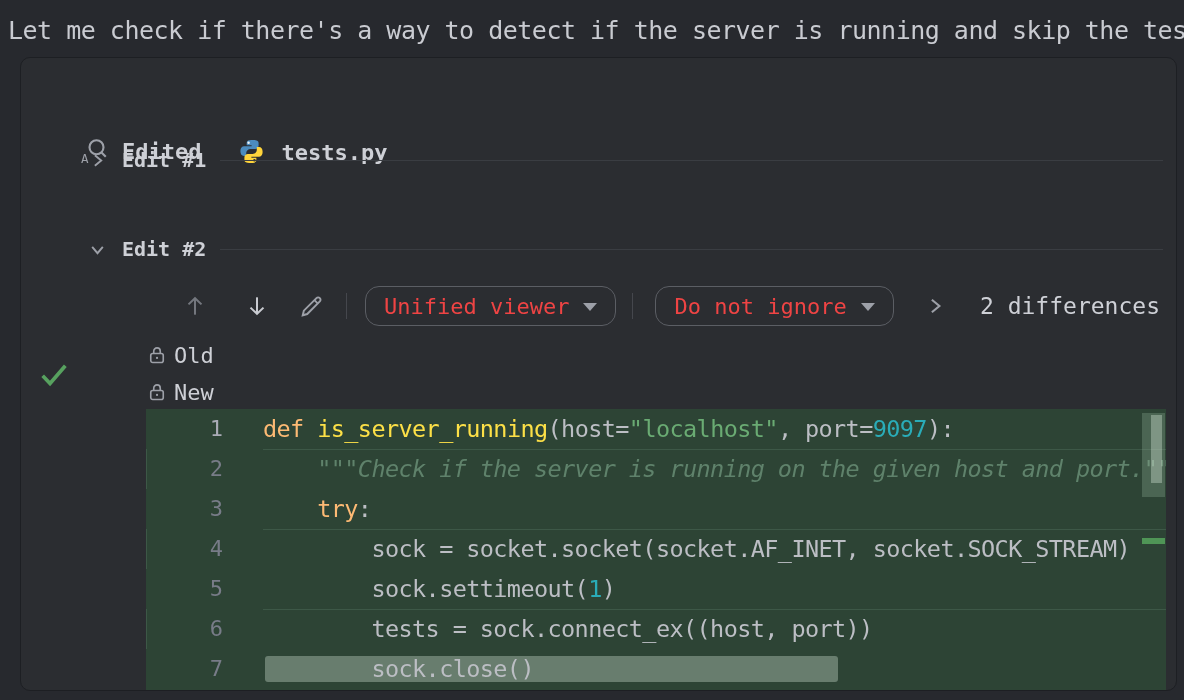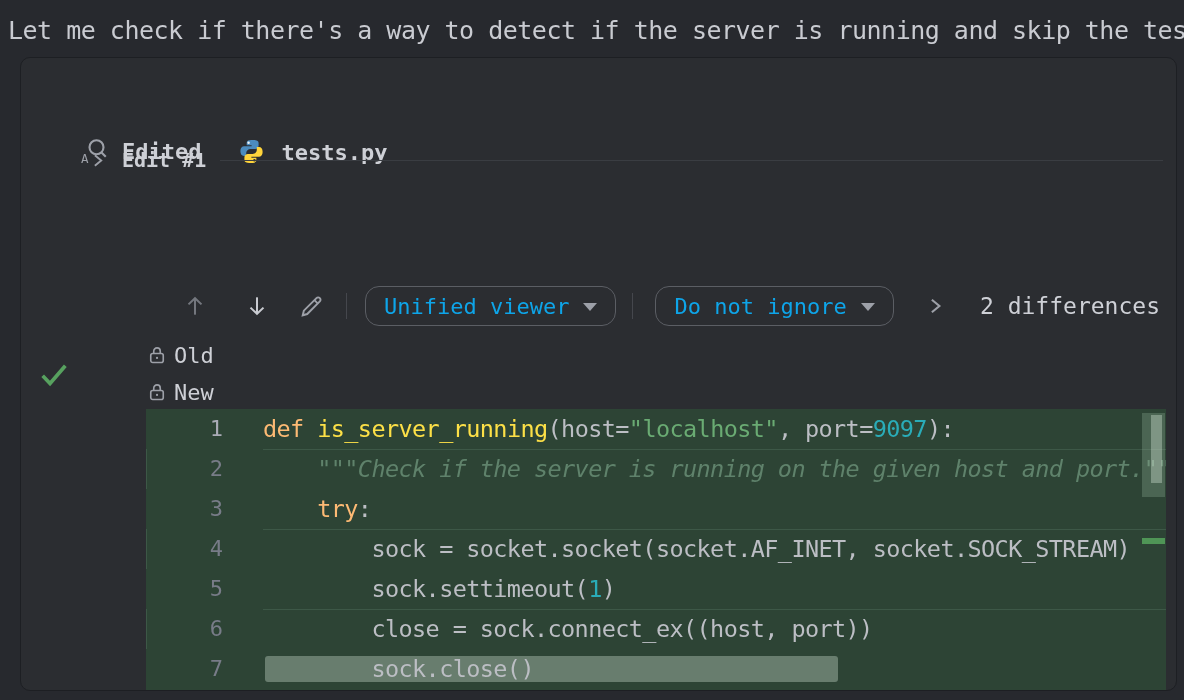--- a/index.html
+++ b/index.html
@@ -29,21 +29,21 @@
   .edit-row .divider { flex:1; height:1px; background:#3a3d42; margin-left:14px; }
   #edit-1 { top:86px; }
   #edit-2 { top:175px; }
 
   .toolbar { top:228px; left:145px; right:16px; height:40px; }
   .icon-btn { width:30px; height:30px; display:flex; align-items:center; justify-content:center; cursor:pointer; border-radius:4px; }
   .tb-sep { width:1px; height:26px; background:#45474d; }
   .dd-btn {
     height:40px; border:1px solid #5b5e64; border-radius:14px; background:transparent;
     display:flex; align-items:center; gap:14px; padding:12px 18px; cursor:pointer;
-    color:#0ea5e9; font-size:22px; font-family:inherit;
+    color:#ef4444; font-size:22px; font-family:inherit;
   }
   .tri-down {
     width:0; height:0; border-left:7px solid transparent; border-right:7px solid transparent;
     border-top:8px solid #9da0a8; margin-top:2px;
   }
   .diff-right { margin-left:auto; display:flex; align-items:center; gap:30px; }
   .diff-count { color:#ced0d6; font-size:23px; white-space:pre; }
 
   .file-label-row { left:126px; height:26px; gap:7px; }
   #old-row { top:284px; }
@@ -115,20 +115,29 @@
   <div class="row edit-row" id="edit-1">
     <span style="display:flex;">
       <svg width="17" height="17" viewBox="0 0 16 16" fill="none" stroke="#9da0a8" stroke-width="1.8">
         <path d="M5.5 3l6 5-6 5"></path>
       </svg>
     </span>
     <span class="edit-label">Edit #1</span>
     <span class="divider"></span>
   </div>
 
+  <div class="row edit-row" id="edit-2">
+    <span style="display:flex;">
+      <svg width="17" height="17" viewBox="0 0 16 16" fill="none" stroke="#9da0a8" stroke-width="1.8">
+        <path d="M3 5.5l5 6 5-6"></path>
+      </svg>
+    </span>
+    <span class="edit-label">Edit #2</span>
+    <span class="divider"></span>
+  </div>
 
   <div class="row toolbar" style="gap:14px;">
     <span class="icon-btn" style="margin-left:14px;">
       <svg width="26" height="26" viewBox="0 0 24 24" fill="none" stroke="#74777e" stroke-width="1.9">
         <path d="M12 20V5"></path>
           <path d="M6 10.5L12 4.8l6 5.7"></path>
       </svg>
     </span>
     <span class="icon-btn" style="margin-left:18px;">
       <svg width="26" height="26" viewBox="0 0 24 24" fill="none" stroke="#c9cbd1" stroke-width="1.9">
@@ -206,21 +215,21 @@
         <div class="code-row sep">
           <span class="gnum">4</span>
           <span class="ctext"><span class="tok-plain">        sock = socket.socket(socket.AF_INET, socket.SOCK_STREAM)</span></span>
         </div>
         <div class="code-row">
           <span class="gnum">5</span>
           <span class="ctext"><span class="tok-plain">        sock.settimeout(</span><span class="tok-num">1</span><span class="tok-plain">)</span></span>
         </div>
         <div class="code-row sep">
           <span class="gnum">6</span>
-          <span class="ctext"><span class="tok-plain">        close = sock.connect_ex((host, port))</span></span>
+          <span class="ctext"><span class="tok-plain">        tests = sock.connect_ex((host, port))</span></span>
         </div>
         <div class="code-row">
           <div class="h-scroll"></div>
           <span class="gnum">7</span>
           <span class="ctext"><span class="tok-plain">        sock.close()</span></span>
         </div>
       </div>
     <div class="v-scroll">
       <div class="v-thumb">
         <div class="v-thumb-inner"></div>

